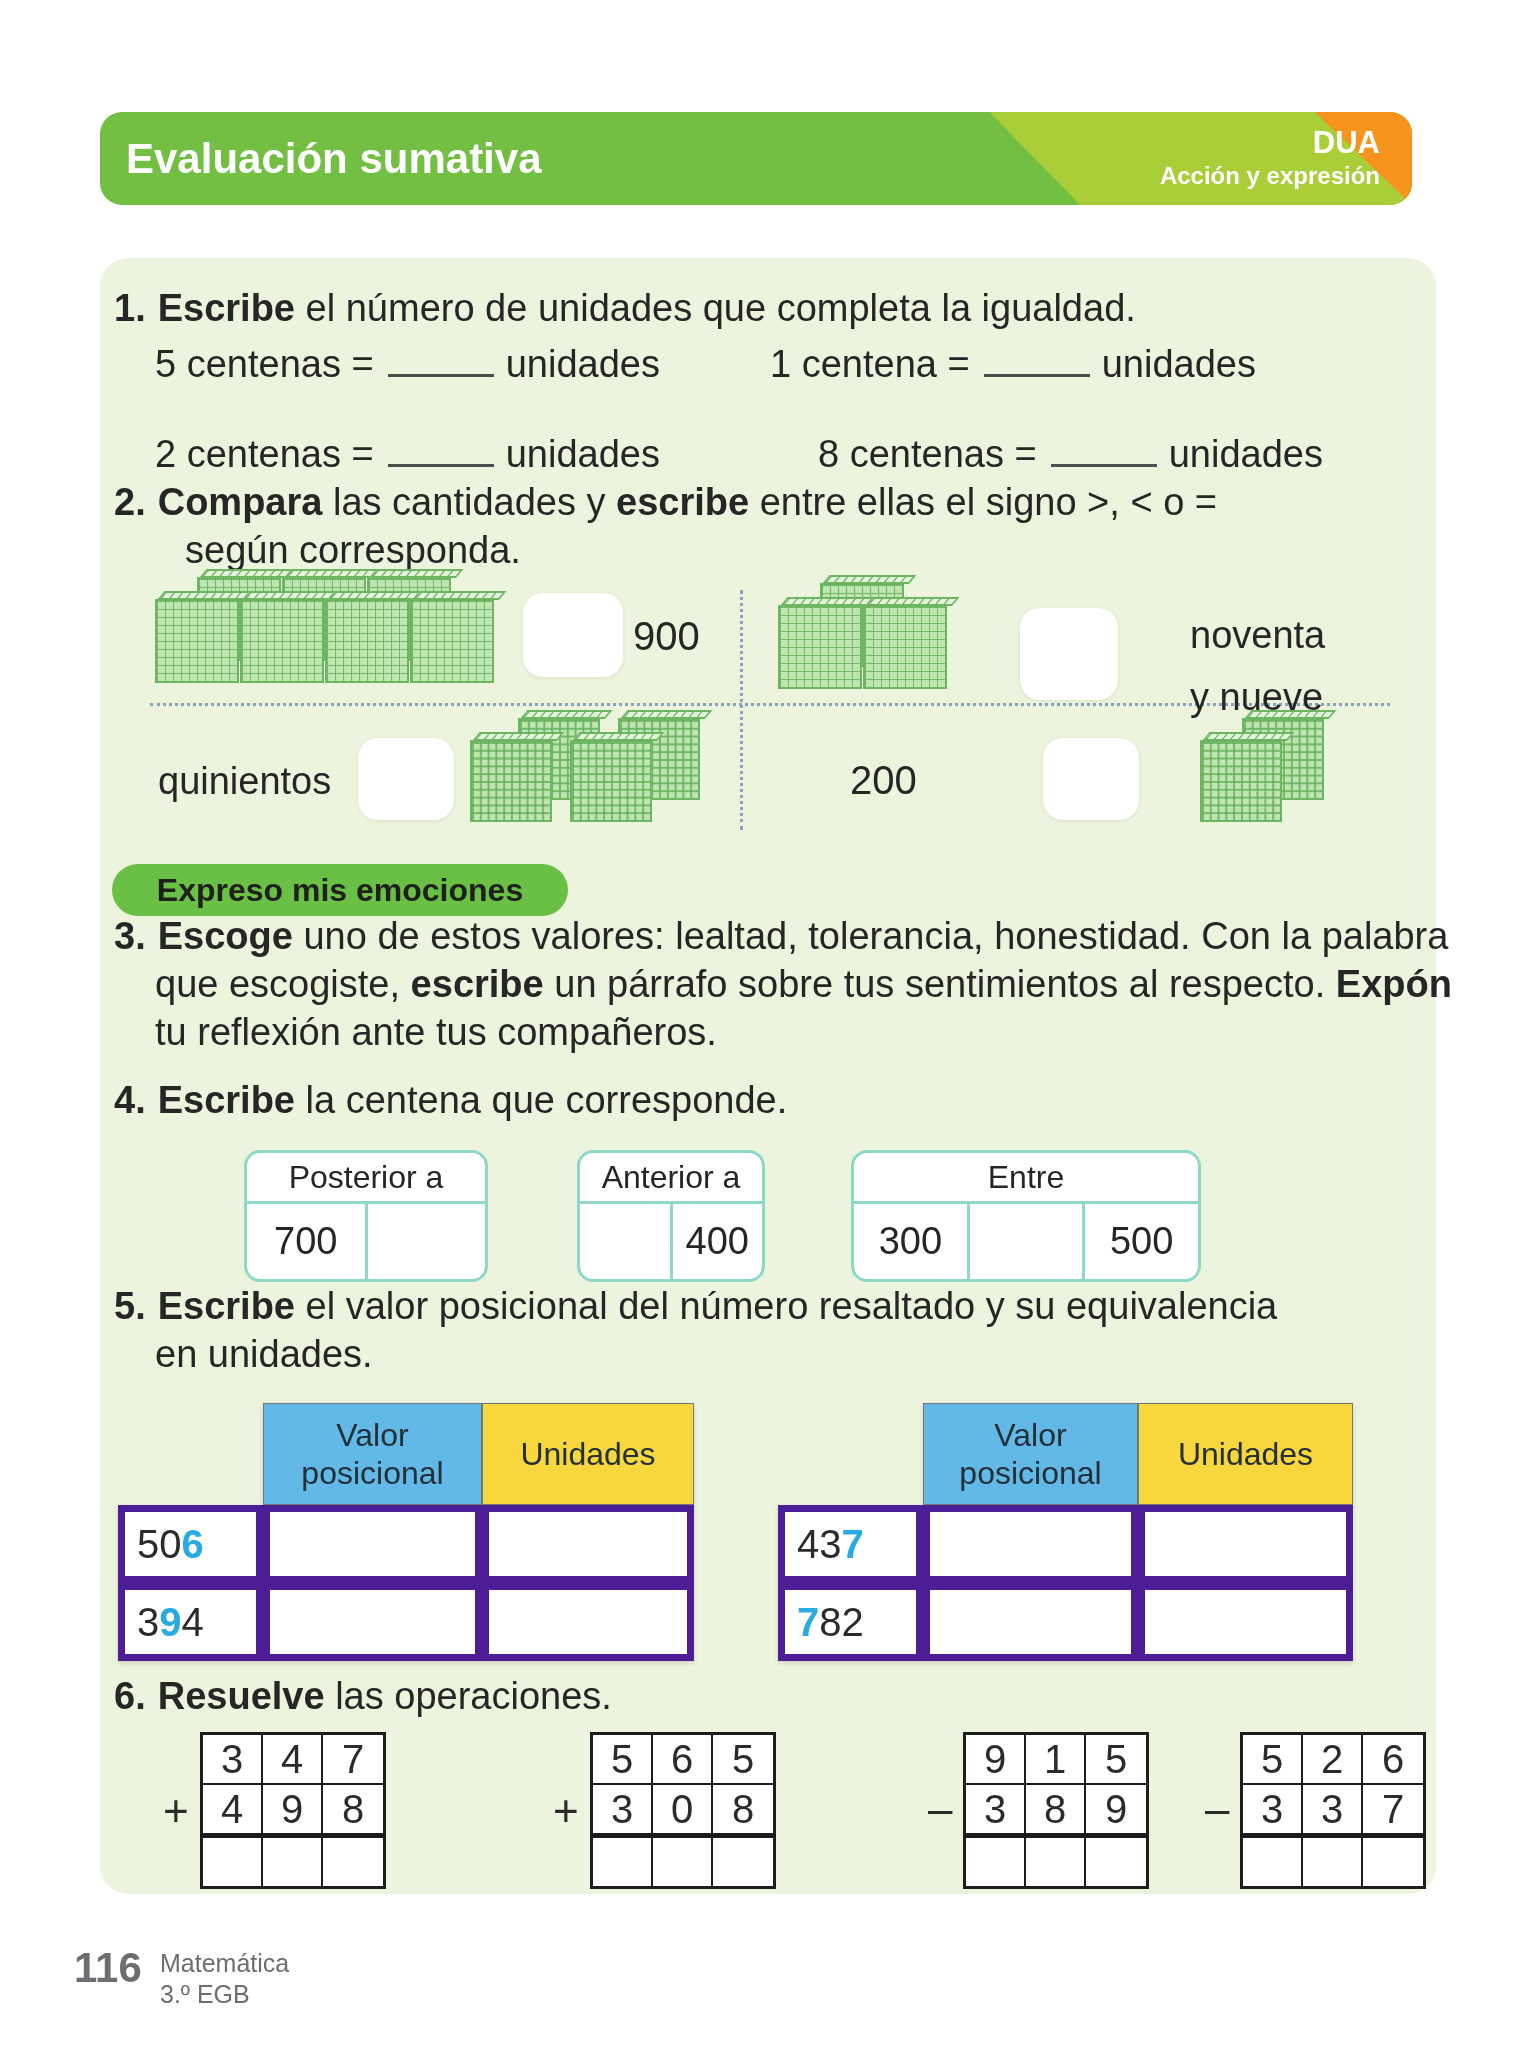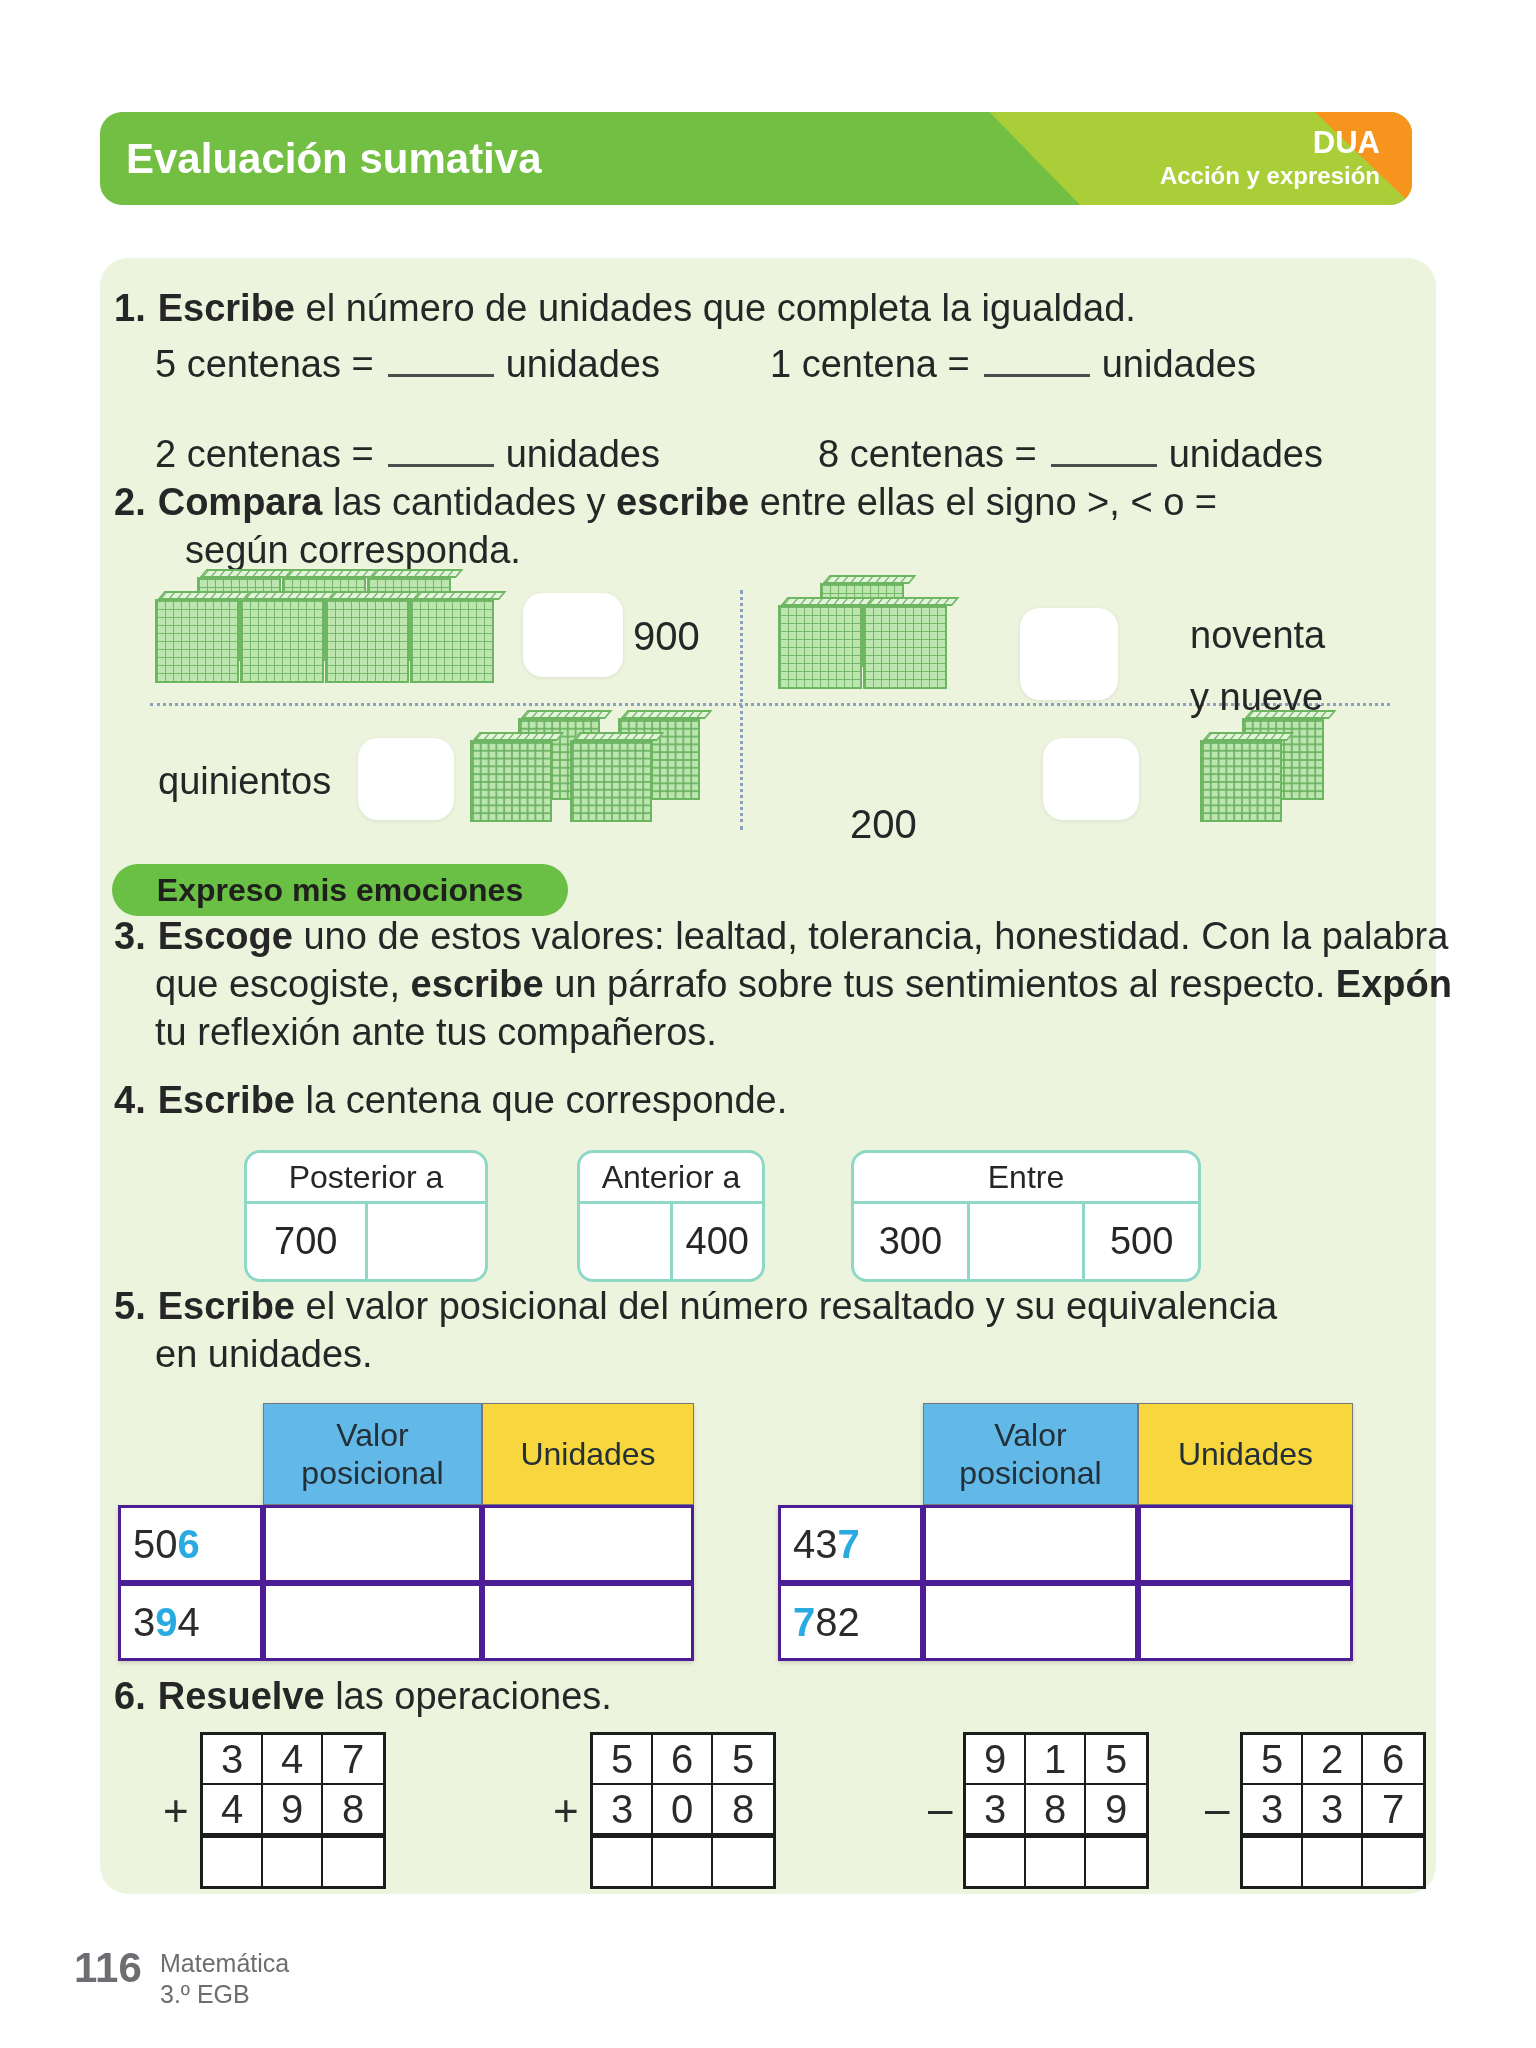--- a/index.html
+++ b/index.html
@@ -68,21 +68,21 @@
   
   .t5{position:absolute;top:1403px;display:grid;grid-template-rows:102px 78px 78px;
       filter:drop-shadow(0 2px 2px rgba(0,0,0,.15));}
   .t5l{grid-template-columns:145px 219px 212px;}
   .t5r{grid-template-columns:145px 215px 215px;}
   .t5 .spacer{background:transparent;}
   .t5 .headc{display:flex;align-items:center;justify-content:center;text-align:center;
       font-size:32px;line-height:38px;color:#243038;border:1px solid #777;}
   .t5 .hblue{background:#62b8e6;}
   .t5 .hyellow{background:#f8d63d;}
-  .t5 .cell{background:#ffffff;border:3px solid #4c1d95;}
+  .t5 .cell{background:#ffffff;border:7px solid #4c1d95;}
   .t5 .numcell{display:flex;align-items:center;padding-left:12px;font-size:40px;color:#2b2b2b;}
   .hl{color:#29abe2;font-weight:bold;}
 
   
   .g6{position:absolute;top:1732px;border:3px solid #1d1d1b;background:#ffffff;display:flex;flex-direction:column;}
   .g6row{display:flex;height:48px;}
   .g6row.r1{border-bottom:2px solid #1d1d1b;}
   .g6row.r2{border-bottom:5px solid #1d1d1b;}
   .g6c{width:60px;display:flex;align-items:center;justify-content:center;font-size:40px;color:#2b2b2b;
        border-right:2px solid #1d1d1b;box-sizing:border-box;}
@@ -159,21 +159,21 @@
 
   <div class="cmp-label" style="left:158px;top:760px;">quinientos</div>
   <div class="ansbox" style="left:358px;top:738px;width:96px;height:82px;"></div>
   <div class="blocks" style="left:470px;top:718px;">
       <div class="flat" style="left: 48px; top: 0px; width: 82px; height: 82px;"></div>
       <div class="flat" style="left: 148px; top: 0px; width: 82px; height: 82px;"></div>
       <div class="flat" style="left: 0px; top: 22px; width: 82px; height: 82px;"></div>
       <div class="flat" style="left: 100px; top: 22px; width: 82px; height: 82px;"></div>
     </div>
 
-  <div class="cmp-label cmp-num" style="left:850px;top:758px;margin-top:44px;">200</div>
+  <div class="cmp-label cmp-num" style="left:850px;top:758px;">200</div>
   <div class="ansbox" style="left:1043px;top:738px;width:96px;height:82px;"></div>
   <div class="blocks" style="left:1200px;top:718px;">
       <div class="flat" style="left: 42px; top: 0px; width: 82px; height: 82px;"></div>
       <div class="flat" style="left: 0px; top: 22px; width: 82px; height: 82px;"></div>
     </div>
 
   <div class="badge">Expreso mis emociones</div>
 
   <div class="h wrap" style="left:114px;top:912px;width:1300px;padding-left:41px;text-indent:-41px;">
     <span class="bnum">3.</span><span class="bld">Escoge</span><span> uno de estos valores: lealtad, tolerancia, honestidad. Con la palabra que escogiste, </span><span class="bld">escribe</span><span> un párrafo sobre tus sentimientos al respecto. </span><span class="bld">Expón</span><span> tu reflexión ante tus compañeros.</span>

